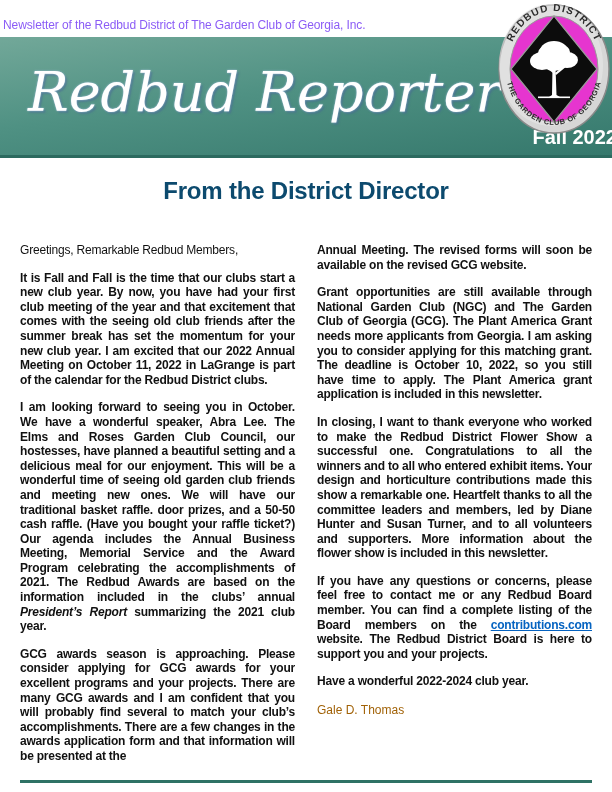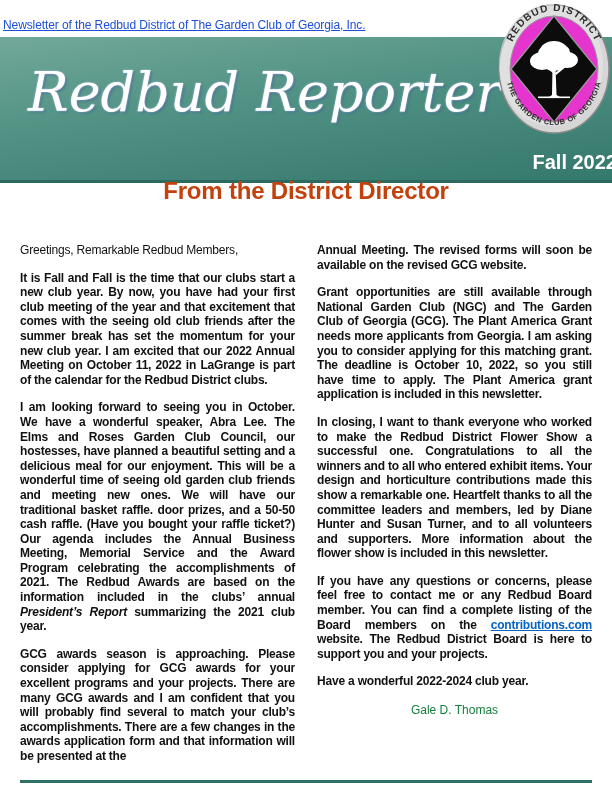--- a/index.html
+++ b/index.html
@@ -6,60 +6,59 @@
     --banner-top:#72a899; --banner-mid:#4f9183; --banner-bottom:#35786c;
     --banner-edge:#2c6a5f; --rule:#2f7265; --link:#0563c1; --logo-pink:#e635cf;
   }
   *{margin:0;padding:0;box-sizing:border-box;}
   html,body{background:#ffffff;}
   body{
     width:612px;height:792px;position:relative;overflow:hidden;
     font-family:"Liberation Sans",sans-serif;color:#1a1a1a;
   }
   .tagline{
-    position:absolute;left:3px;top:18px;font-size:12px;color:#1d4ed8;
+    position:absolute;left:3px;top:18px;font-size:12px;color:#8b5cf6;
     letter-spacing:-0.1px;
-    text-decoration:underline;
   }
   .banner{
-    position:absolute;left:0;top:37px;width:612px;height:146px;
+    position:absolute;left:0;top:37px;width:612px;height:121px;
     background:linear-gradient(172deg,var(--banner-top) 0%,var(--banner-mid) 45%,var(--banner-bottom) 100%);
     border-bottom:3px solid var(--banner-edge);
   }
   .banner-title{
     position:absolute;left:28px;top:14px;
     font-family:"DejaVu Serif","Liberation Serif",serif;
     font-style:italic;font-size:54px;line-height:1.55;color:#ffffff;
     text-shadow:0 0 2px #aac4e0,2px 2px 2px rgba(70,100,150,0.55);
     white-space:nowrap;
   }
   .issue{
     position:absolute;right:-5px;bottom:6px;font-size:20px;font-weight:bold;
     color:#ffffff;white-space:nowrap;
   }
   .logo{
     position:absolute;right:2px;top:3px;width:112px;height:132px;
   }
   .article-heading{
     position:absolute;left:0;top:177px;width:612px;text-align:center;
-    font-size:24px;font-weight:bold;color:#c2410c;letter-spacing:-0.2px;
+    font-size:24px;font-weight:bold;color:#0c4a6e;letter-spacing:-0.2px;
   }
   .columns{
     position:absolute;left:20px;top:243px;width:572px;height:530px;
     display:flex;gap:22px;overflow:hidden;
   }
   .col{width:275px;flex:0 0 275px;}
   .col p{
     font-size:12px;line-height:14.6px;letter-spacing:-0.2px;
     text-align:justify;margin:0 0 13px 0;color:#111;font-weight:bold;
   }
   .col p.salutation{font-weight:normal;text-align:left;}
   .col p.closing{text-align:left;}
   .signature{
-    font-size:12px;line-height:14.6px;text-align:center;color:#15803d;
+    font-size:12px;line-height:14.6px;text-align:left;color:#a16207;
     margin-top:14px;
   }
   .link{color:var(--link);text-decoration:underline;}
   .footer-rule{
     position:absolute;left:20px;top:780px;width:572px;height:3px;
     background:var(--rule);
   }
 </style>
 </head>
 <body>

